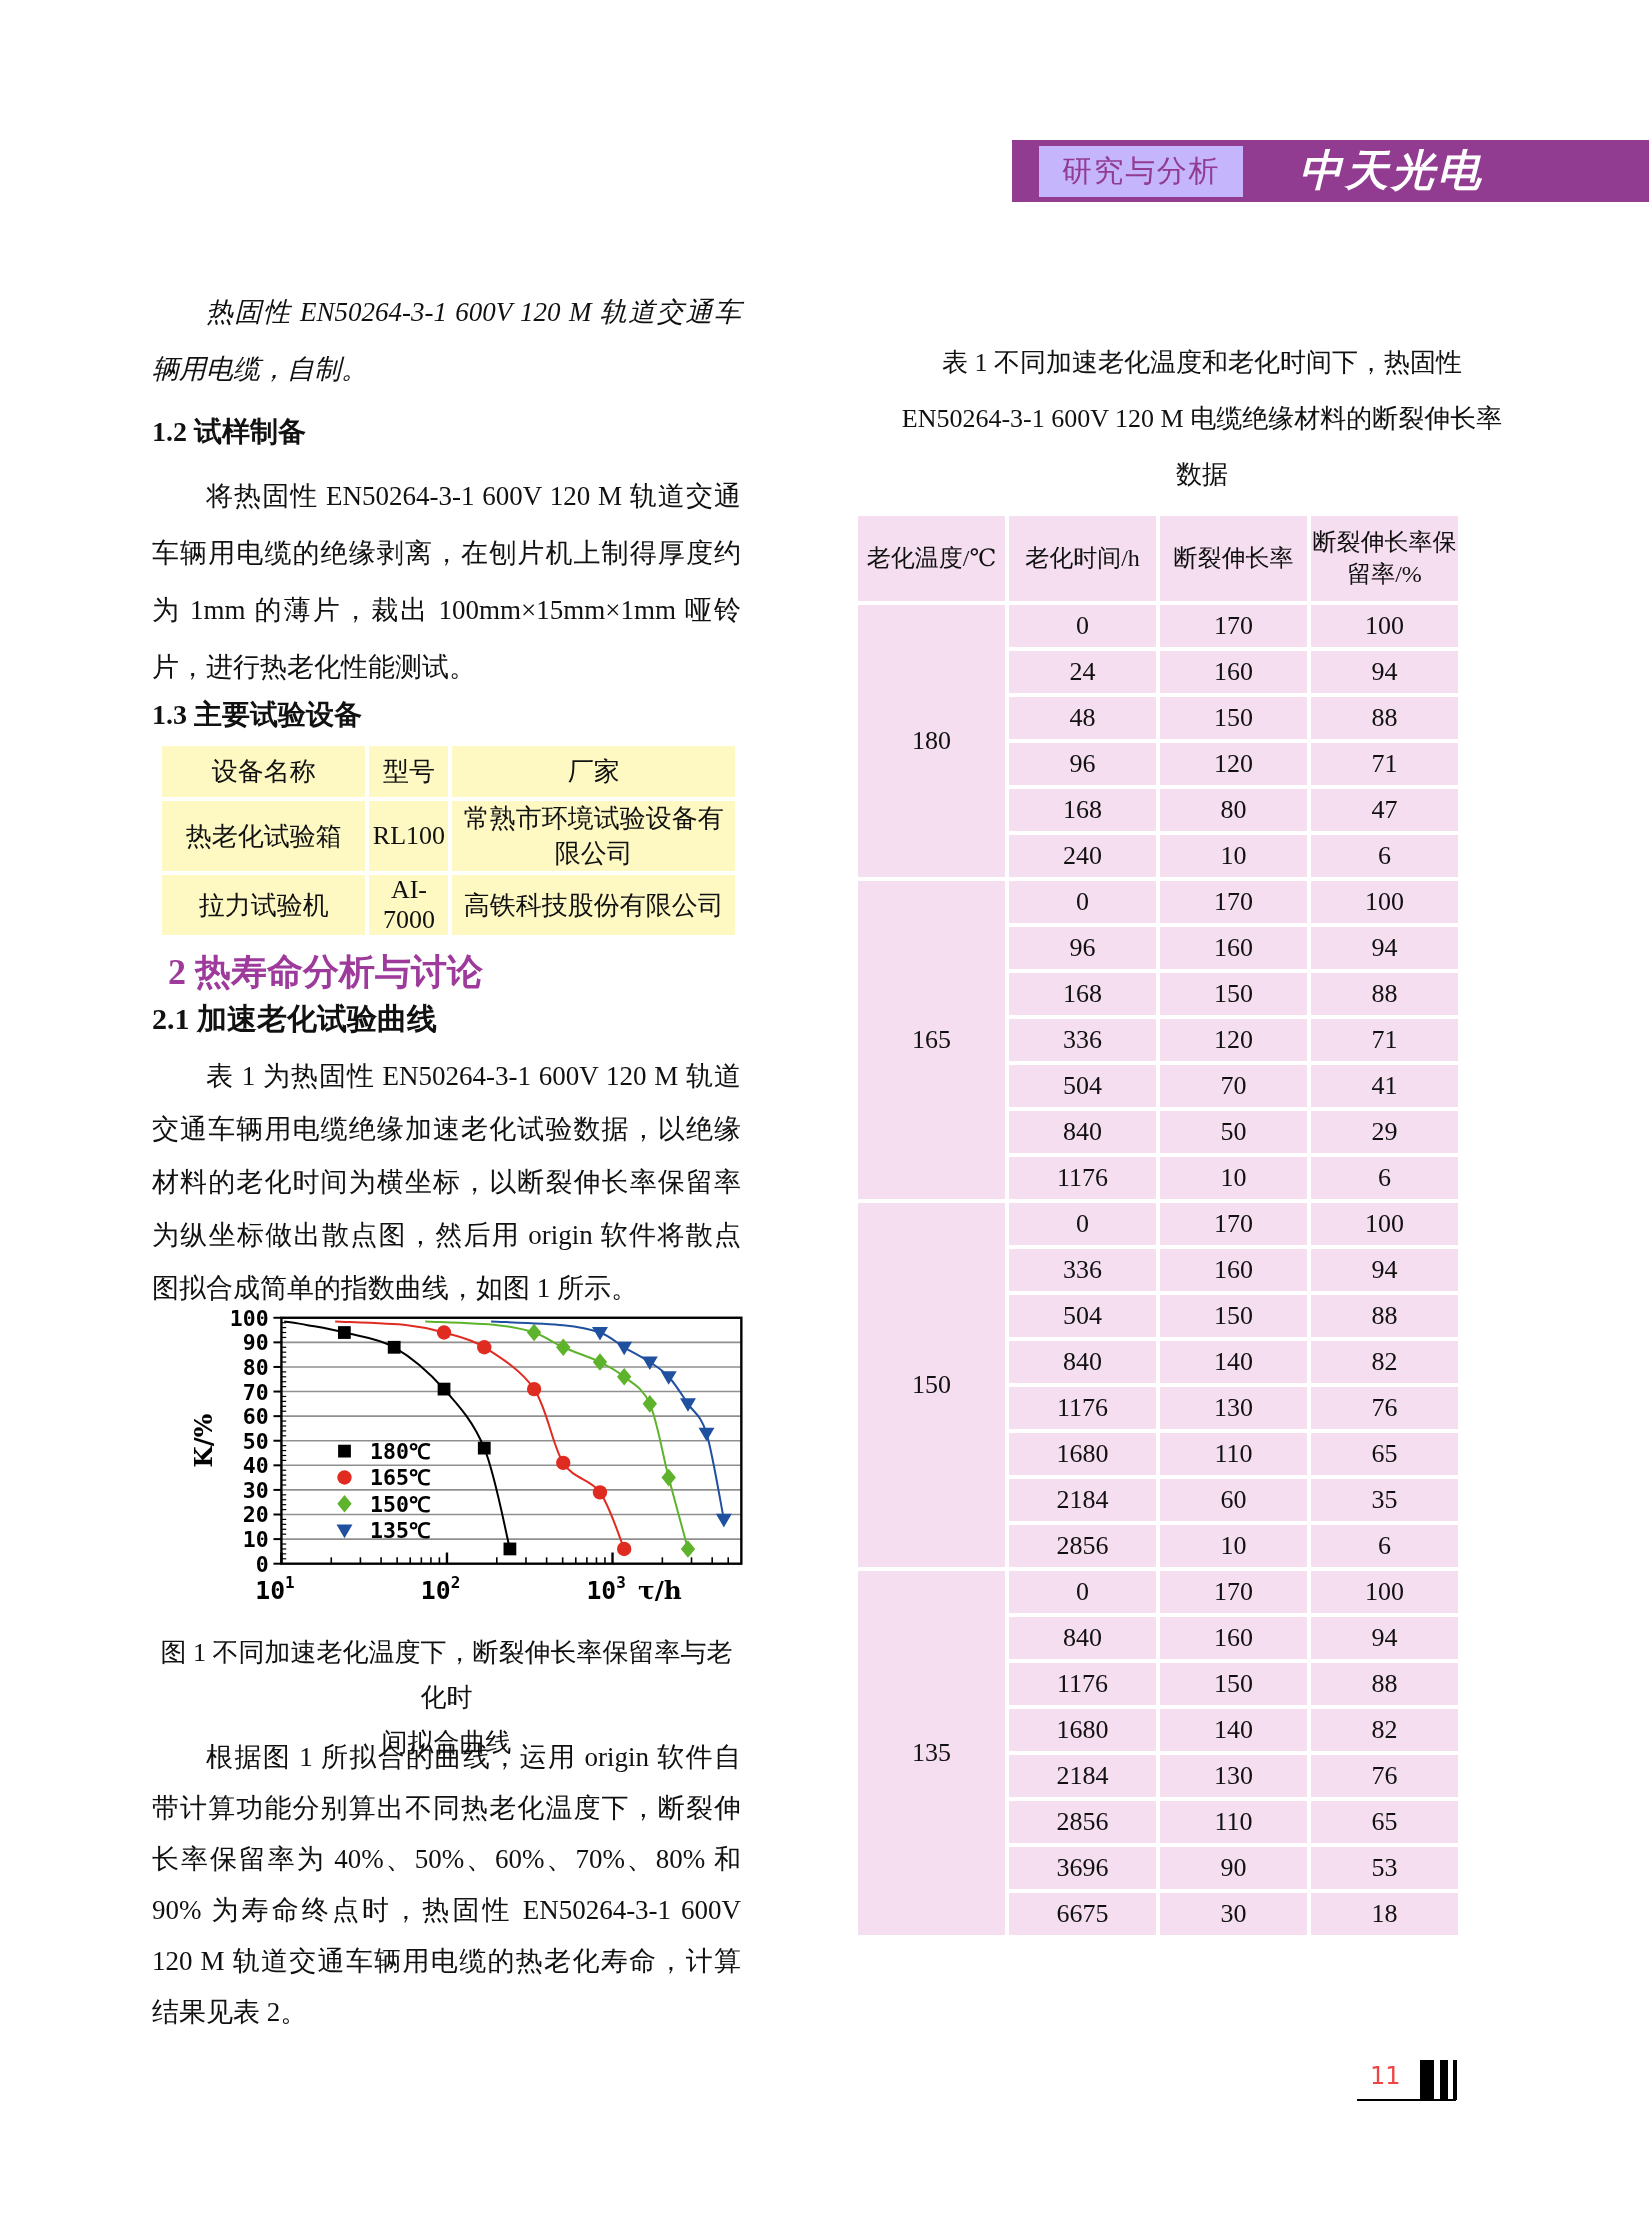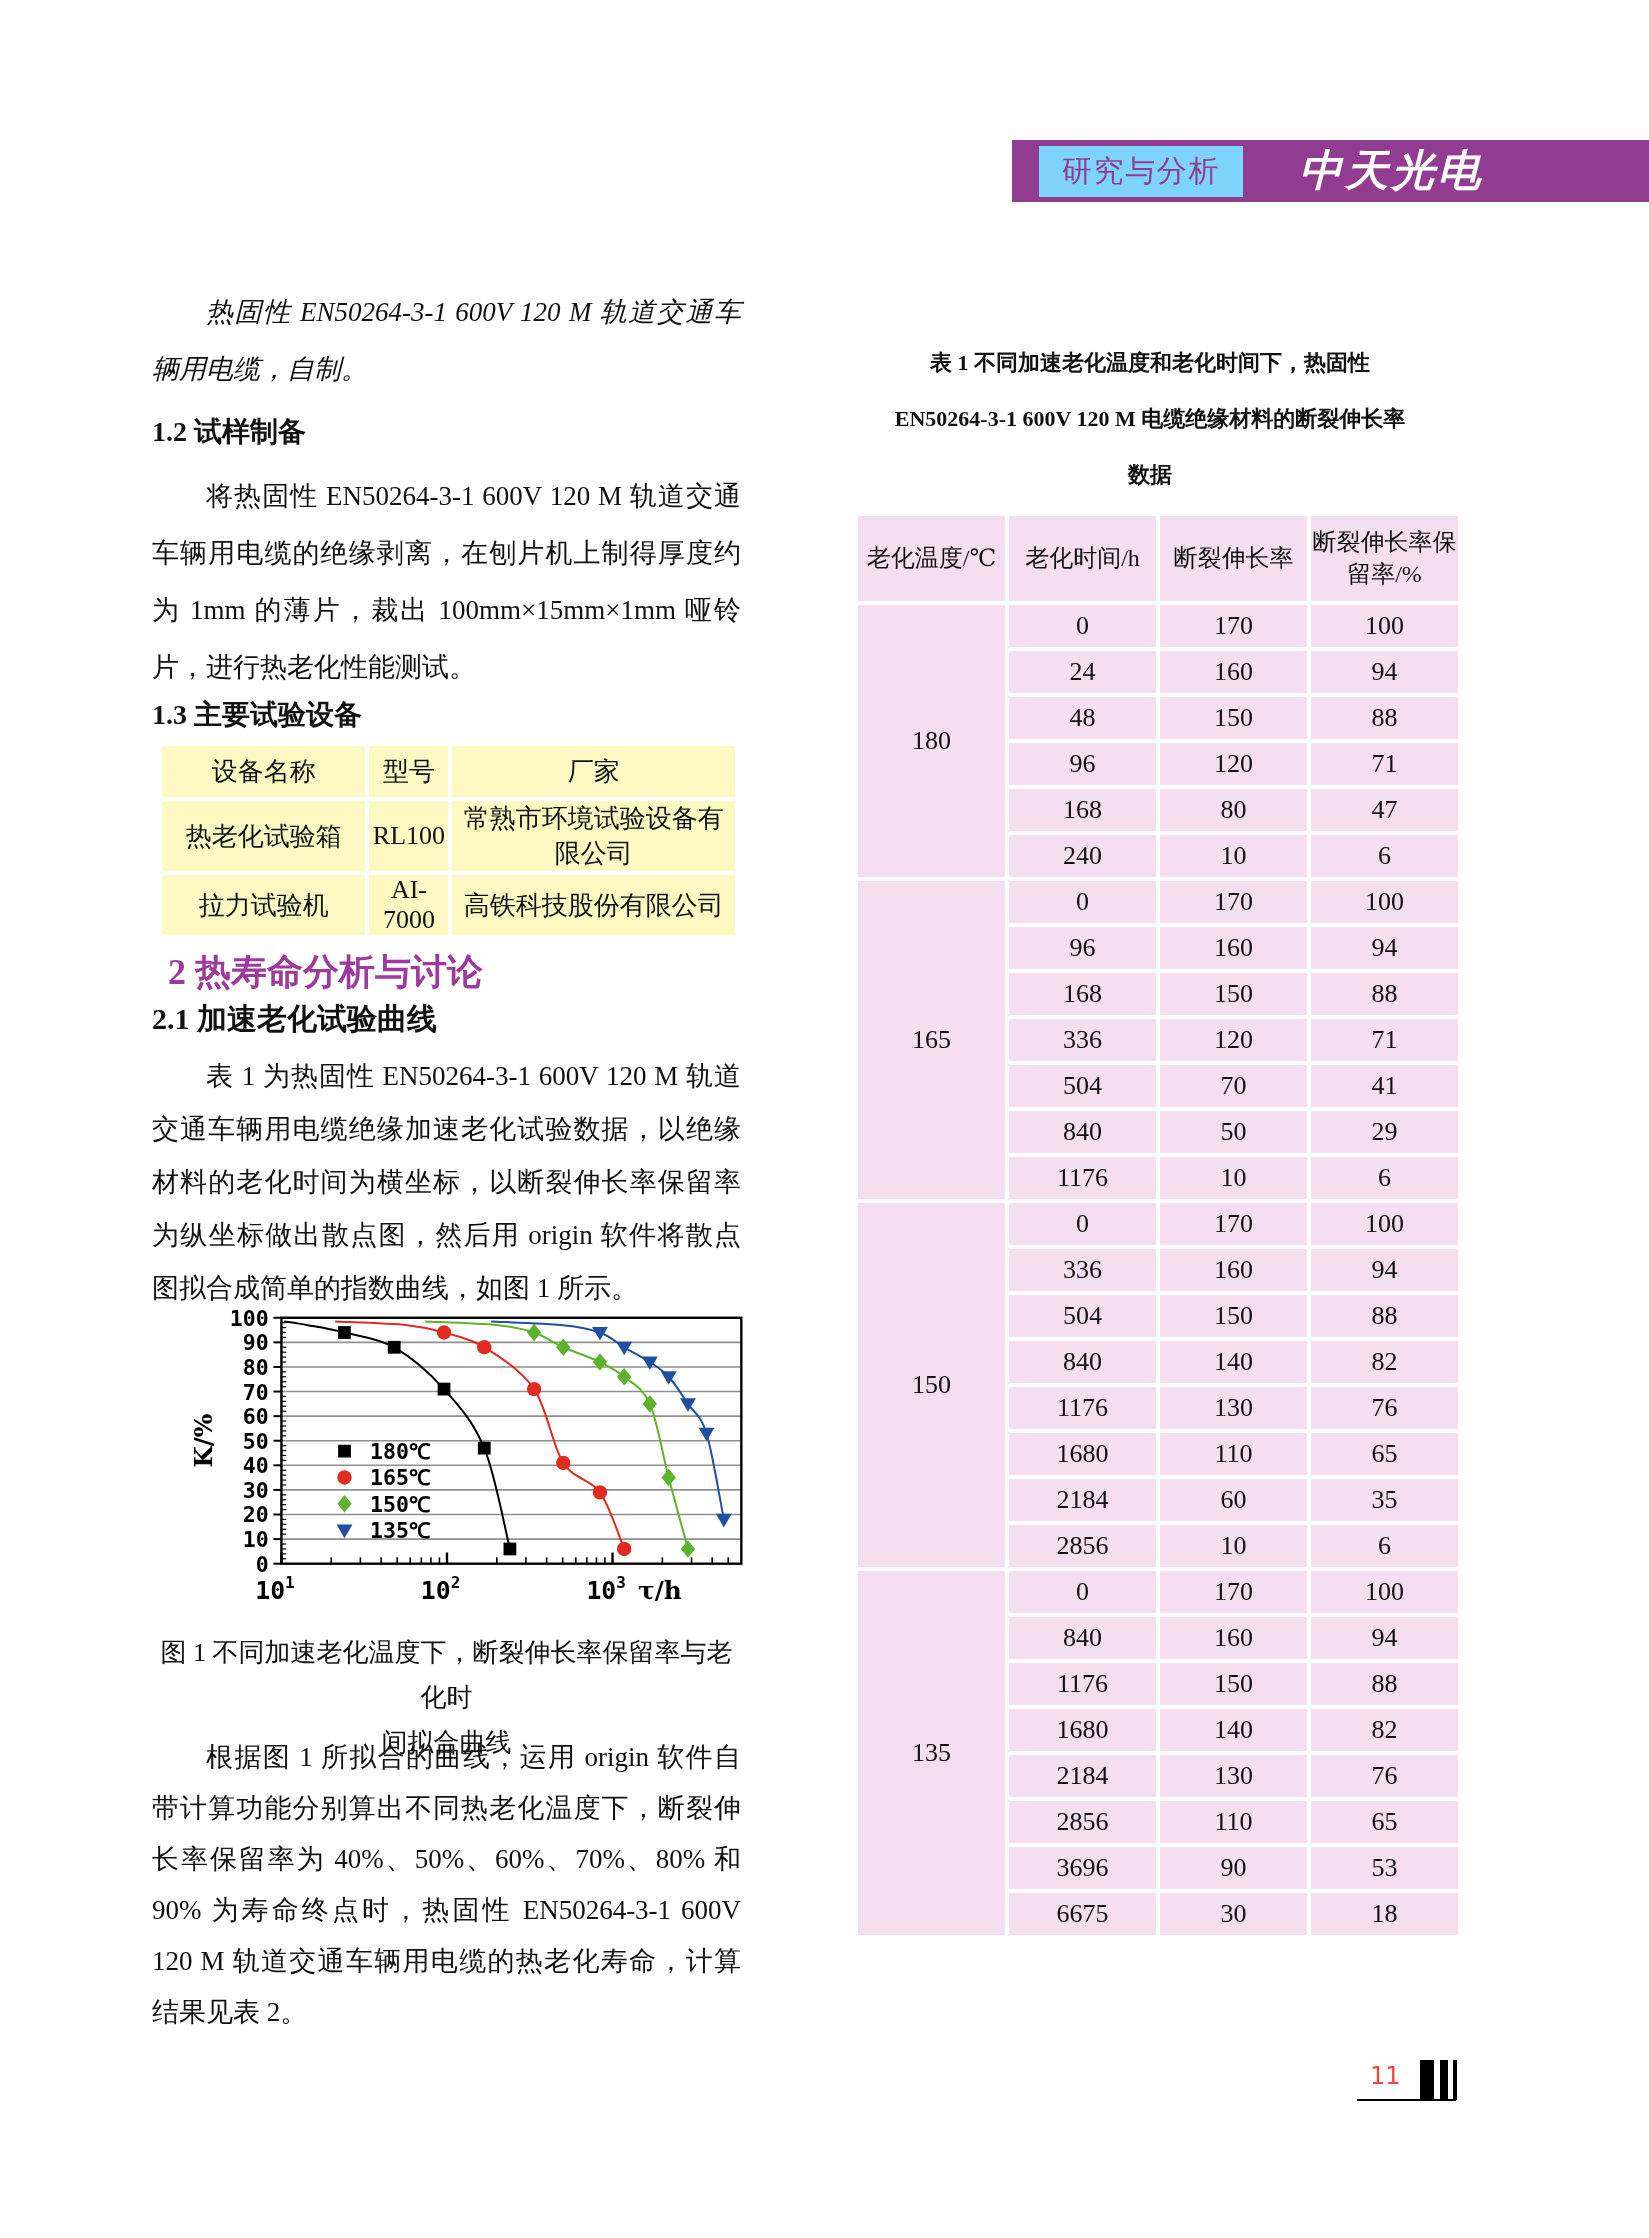--- a/index.html
+++ b/index.html
@@ -1,21 +1,21 @@
 <!DOCTYPE html>
 <html style="font-size:12.8px"><head>
 <meta charset="utf-8">
 <style>
   html,body{margin:0;padding:0;background:#ffffff;}
   .page{position:relative;width:1650px;height:2239px;background:#ffffff;overflow:hidden;
         font-family:"Liberation Serif","DejaVu Serif",serif;color:#111;}
 
   
   .band{position:absolute;left:1012px;top:140px;width:638px;height:62px;background:#913c91;}
-  .col-badge{position:absolute;left:25px;top:4px;width:204px;height:51px;background:#7dd3fc;
+  .col-badge{position:absolute;left:25px;top:4px;width:204px;height:51px;background:#c4b5fd;
              border:2.4px solid #913c91;display:flex;align-items:center;justify-content:center;}
   .col-badge span{font-family:"DejaVu Sans","Liberation Sans",sans-serif;font-size:30px;color:#913c91;letter-spacing:1.6px;}
   .logo{position:absolute;left:287px;top:4.8px;width:239px;height:51px;color:#ffffff;
         font-family:"DejaVu Serif","Liberation Serif",serif;font-weight:900;font-style:italic;
         font-size:43px;line-height:51px;letter-spacing:3.2px;}
 
   
   .lp{position:absolute;left:152px;width:589px;font-size:27px;line-height:57px;
       text-align:justify;text-indent:2em;margin:0;}
   .h-sub{position:absolute;left:152px;width:589px;font-size:28px;font-weight:bold;margin:0;}
@@ -29,22 +29,22 @@
   
   #fig1{position:absolute;left:148px;top:1301px;}
   .svgtick{font:bold 27px "DejaVu Sans Mono","Liberation Mono",monospace;fill:#000;}
   .svgxtick{font:bold 31px "DejaVu Sans Mono","Liberation Mono",monospace;fill:#000;}
   .svgaxis{font:bold 31px "DejaVu Serif","Liberation Serif",serif;fill:#000;}
 
   .caption{position:absolute;left:152px;top:1630px;width:589px;text-align:center;
            font-size:26px;line-height:45px;}
 
   
-  .rtitle{position:absolute;left:826px;top:335px;width:648px;text-align:center;
-          font-size:22px;line-height:56px;font-weight:bold;}
+  .rtitle{position:absolute;left:878px;top:335px;width:648px;text-align:center;
+          font-size:26px;line-height:56px;}
   table.bigtable{position:absolute;left:854px;top:512px;width:608px;border-collapse:separate;
           border-spacing:4px;table-layout:fixed;background:#fff;}
   table.bigtable th{background:#f4def0;text-align:center;vertical-align:middle;height:85px;
           font-size:24px;font-weight:normal;line-height:1.3;white-space:nowrap;padding:0;}
   table.bigtable th:last-child{white-space:normal;}
   table.bigtable td{background:#f4def0;text-align:center;vertical-align:middle;height:42px;
           font-size:26px;padding:0;}
 
   
   .pageno{position:absolute;left:1370px;top:2062px;font-family:"DejaVu Sans","Liberation Sans",sans-serif;

